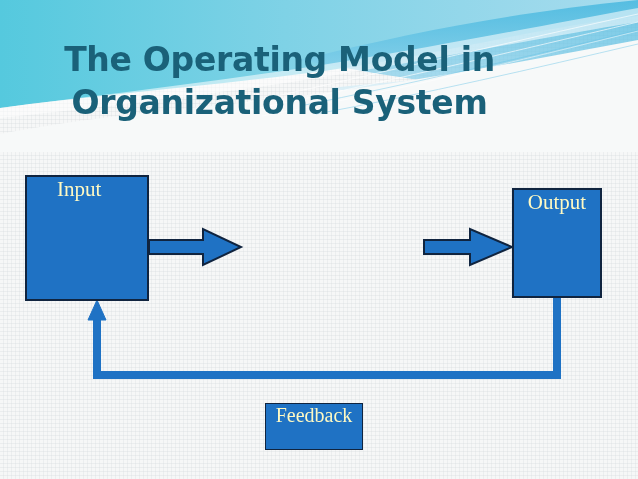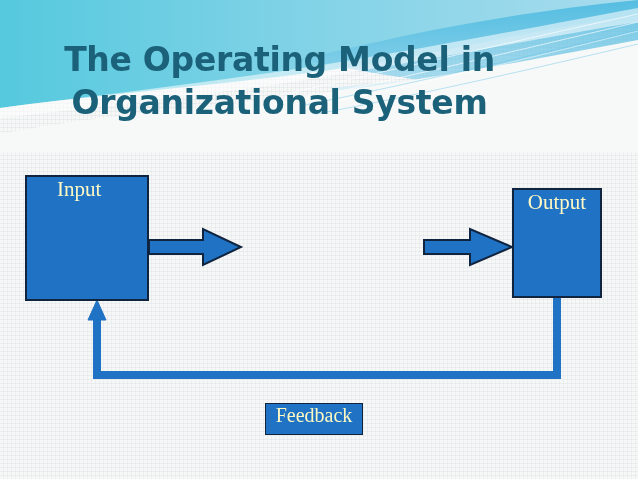--- a/index.html
+++ b/index.html
@@ -79,21 +79,21 @@
   }
   #node-transformation .node-label {
     white-space: nowrap;
     transform: translateX(10px);
   }
   #node-output {
     left: 512px; top: 188px;  width: 90px; height: 110px;
     justify-content: center;
   }
   #node-feedback {
-    left: 265px; top: 403px;  width: 98px;  height: 32px;
+    left: 265px; top: 403px;  width: 98px;  height: 47px;
     justify-content: center;
     border-width: 1px;
     font-size: 20px;
   }
   .node-label { pointer-events: none; }
   
   #connectors {
     position: absolute;
     inset: 0;
     pointer-events: none;

